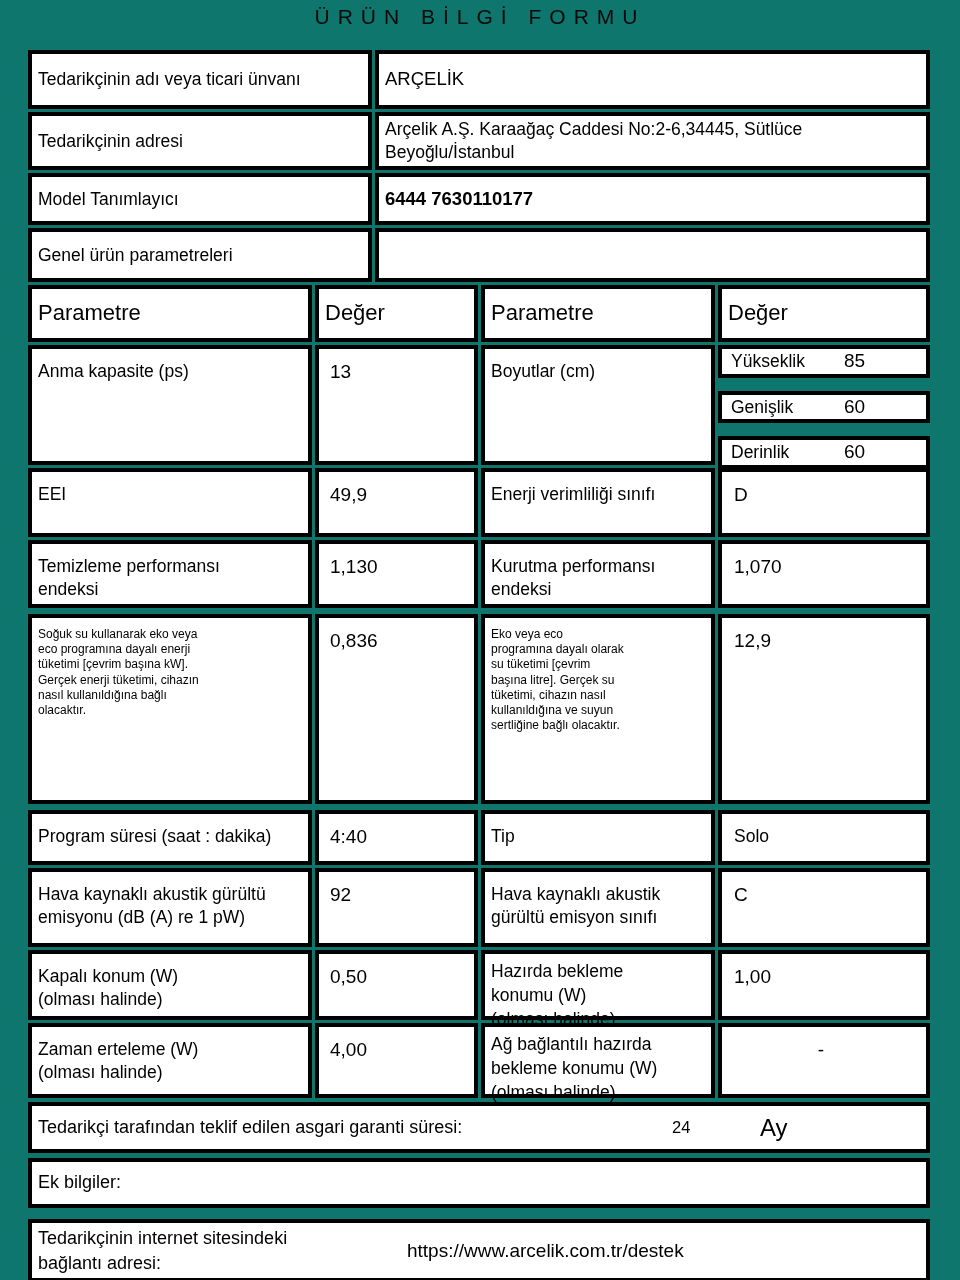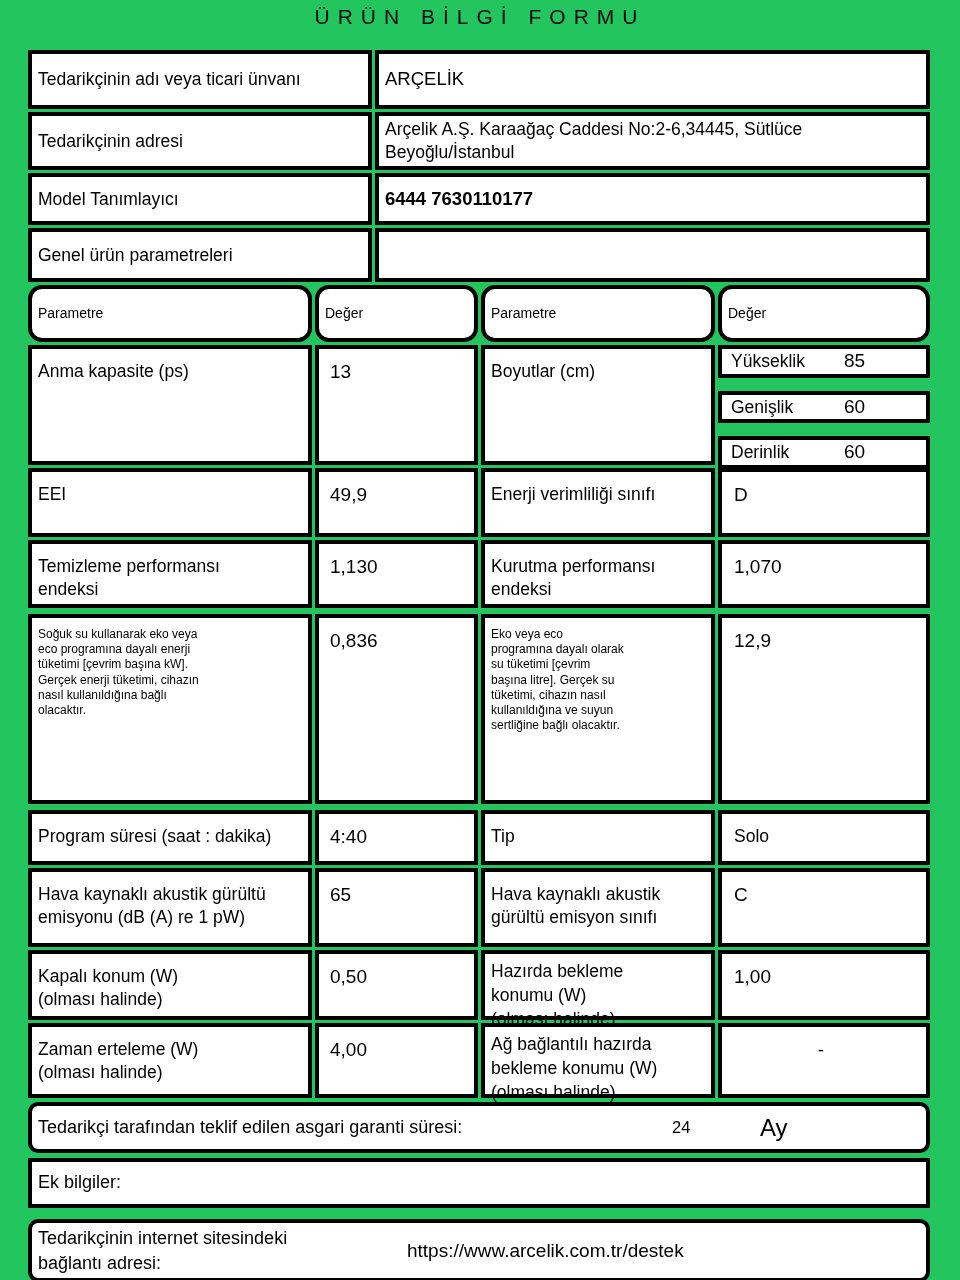--- a/index.html
+++ b/index.html
@@ -1,48 +1,48 @@
 <!DOCTYPE html>
 <html><head>
 <meta charset="utf-8">
 <style>
   html,body{margin:0;padding:0;background:#ffffff;}
   body{width:960px;height:1280px;font-family:"Liberation Sans",sans-serif;color:#000;}
-  .page{position:relative;width:960px;height:1280px;background:#22c55e;overflow:hidden;}
+  .page{position:relative;width:960px;height:1280px;background:#0f766e;overflow:hidden;}
   .title{padding-top:5px;text-align:center;font-size:21px;letter-spacing:8px;color:#0a0a0a;}
   .tbl{position:absolute;left:28px;top:50px;width:902px;display:flex;flex-direction:column;gap:3px;}
   .row{display:flex;gap:3px;}
   .cell{box-sizing:border-box;border:4px solid #000;background:#fff;padding:11px 6px 5px 6px;
         font-size:17.5px;line-height:1.3;overflow:visible;}
   .pre{white-space:pre-line;}
   .vc{display:flex;align-items:center;padding-top:0;padding-bottom:0;}
   
   .tl{width:344px;}
   .tv{width:555px;}
   
   .c1{width:284px;}
   .c2{width:163px;}
   .c3{width:234px;}
   .c4{width:212px;}
   .full{width:902px;}
-  .hdr{font-size:14px;border-radius:14px;}
+  .hdr{font-size:22px;}
   .val{font-size:19px;padding-left:11px;}
   .v4{font-size:19px;padding-left:12px;}
   .big{font-size:18.5px;}
   .bold{font-weight:bold;}
   .tight{padding-top:5px;line-height:1.38;}
   .soguk{font-size:12px;line-height:1.27;padding-top:9px;}
   .ctr{text-align:center;padding-left:0;}
   
   .dimcol{width:212px;display:flex;flex-direction:column;gap:13px;}
   .dim{flex:1;display:flex;align-items:center;padding:0 0 0 9px;}
   .dim .dlabel{width:113px;font-size:17.5px;}
   .dim .dval{font-size:19px;}
   
-  .grow{position:relative;border-radius:10px;}
+  .grow{position:relative;}
   .gnum{position:absolute;left:640px;top:50%;transform:translateY(-50%);font-size:16.5px;}
   .gunit{position:absolute;left:728px;top:50%;transform:translateY(-50%);font-size:24px;}
   .weblabel{width:340px;font-size:18px;line-height:1.35;}
   .weburl{position:absolute;left:375px;top:50%;transform:translateY(-50%);font-size:19px;}
   .f18{font-size:18px;}
 </style>
 </head>
 <body>
 
 <div class="page">
@@ -136,21 +136,21 @@
     <div class="row" style="height:55px">
       <div class="cell c1">Program süresi (saat : dakika)</div>
       <div class="cell c2 val">4:40</div>
       <div class="cell c3">Tip</div>
       <div class="cell c4 v4" style="font-size:17.5px">Solo</div>
     </div>
 
     <div class="row" style="height:79px">
       <div class="cell c1 pre">Hava kaynaklı akustik gürültü
 emisyonu (dB (A) re 1 pW)</div>
-      <div class="cell c2 val">65</div>
+      <div class="cell c2 val">92</div>
       <div class="cell c3 pre">Hava kaynaklı akustik
 gürültü emisyon sınıfı</div>
       <div class="cell c4 v4">C</div>
     </div>
 
     <div class="row" style="height:70px">
       <div class="cell c1 pre">Kapalı konum (W)
 (olması halinde)</div>
       <div class="cell c2 val">0,50</div>
       <div class="cell c3 pre tight">Hazırda bekleme

